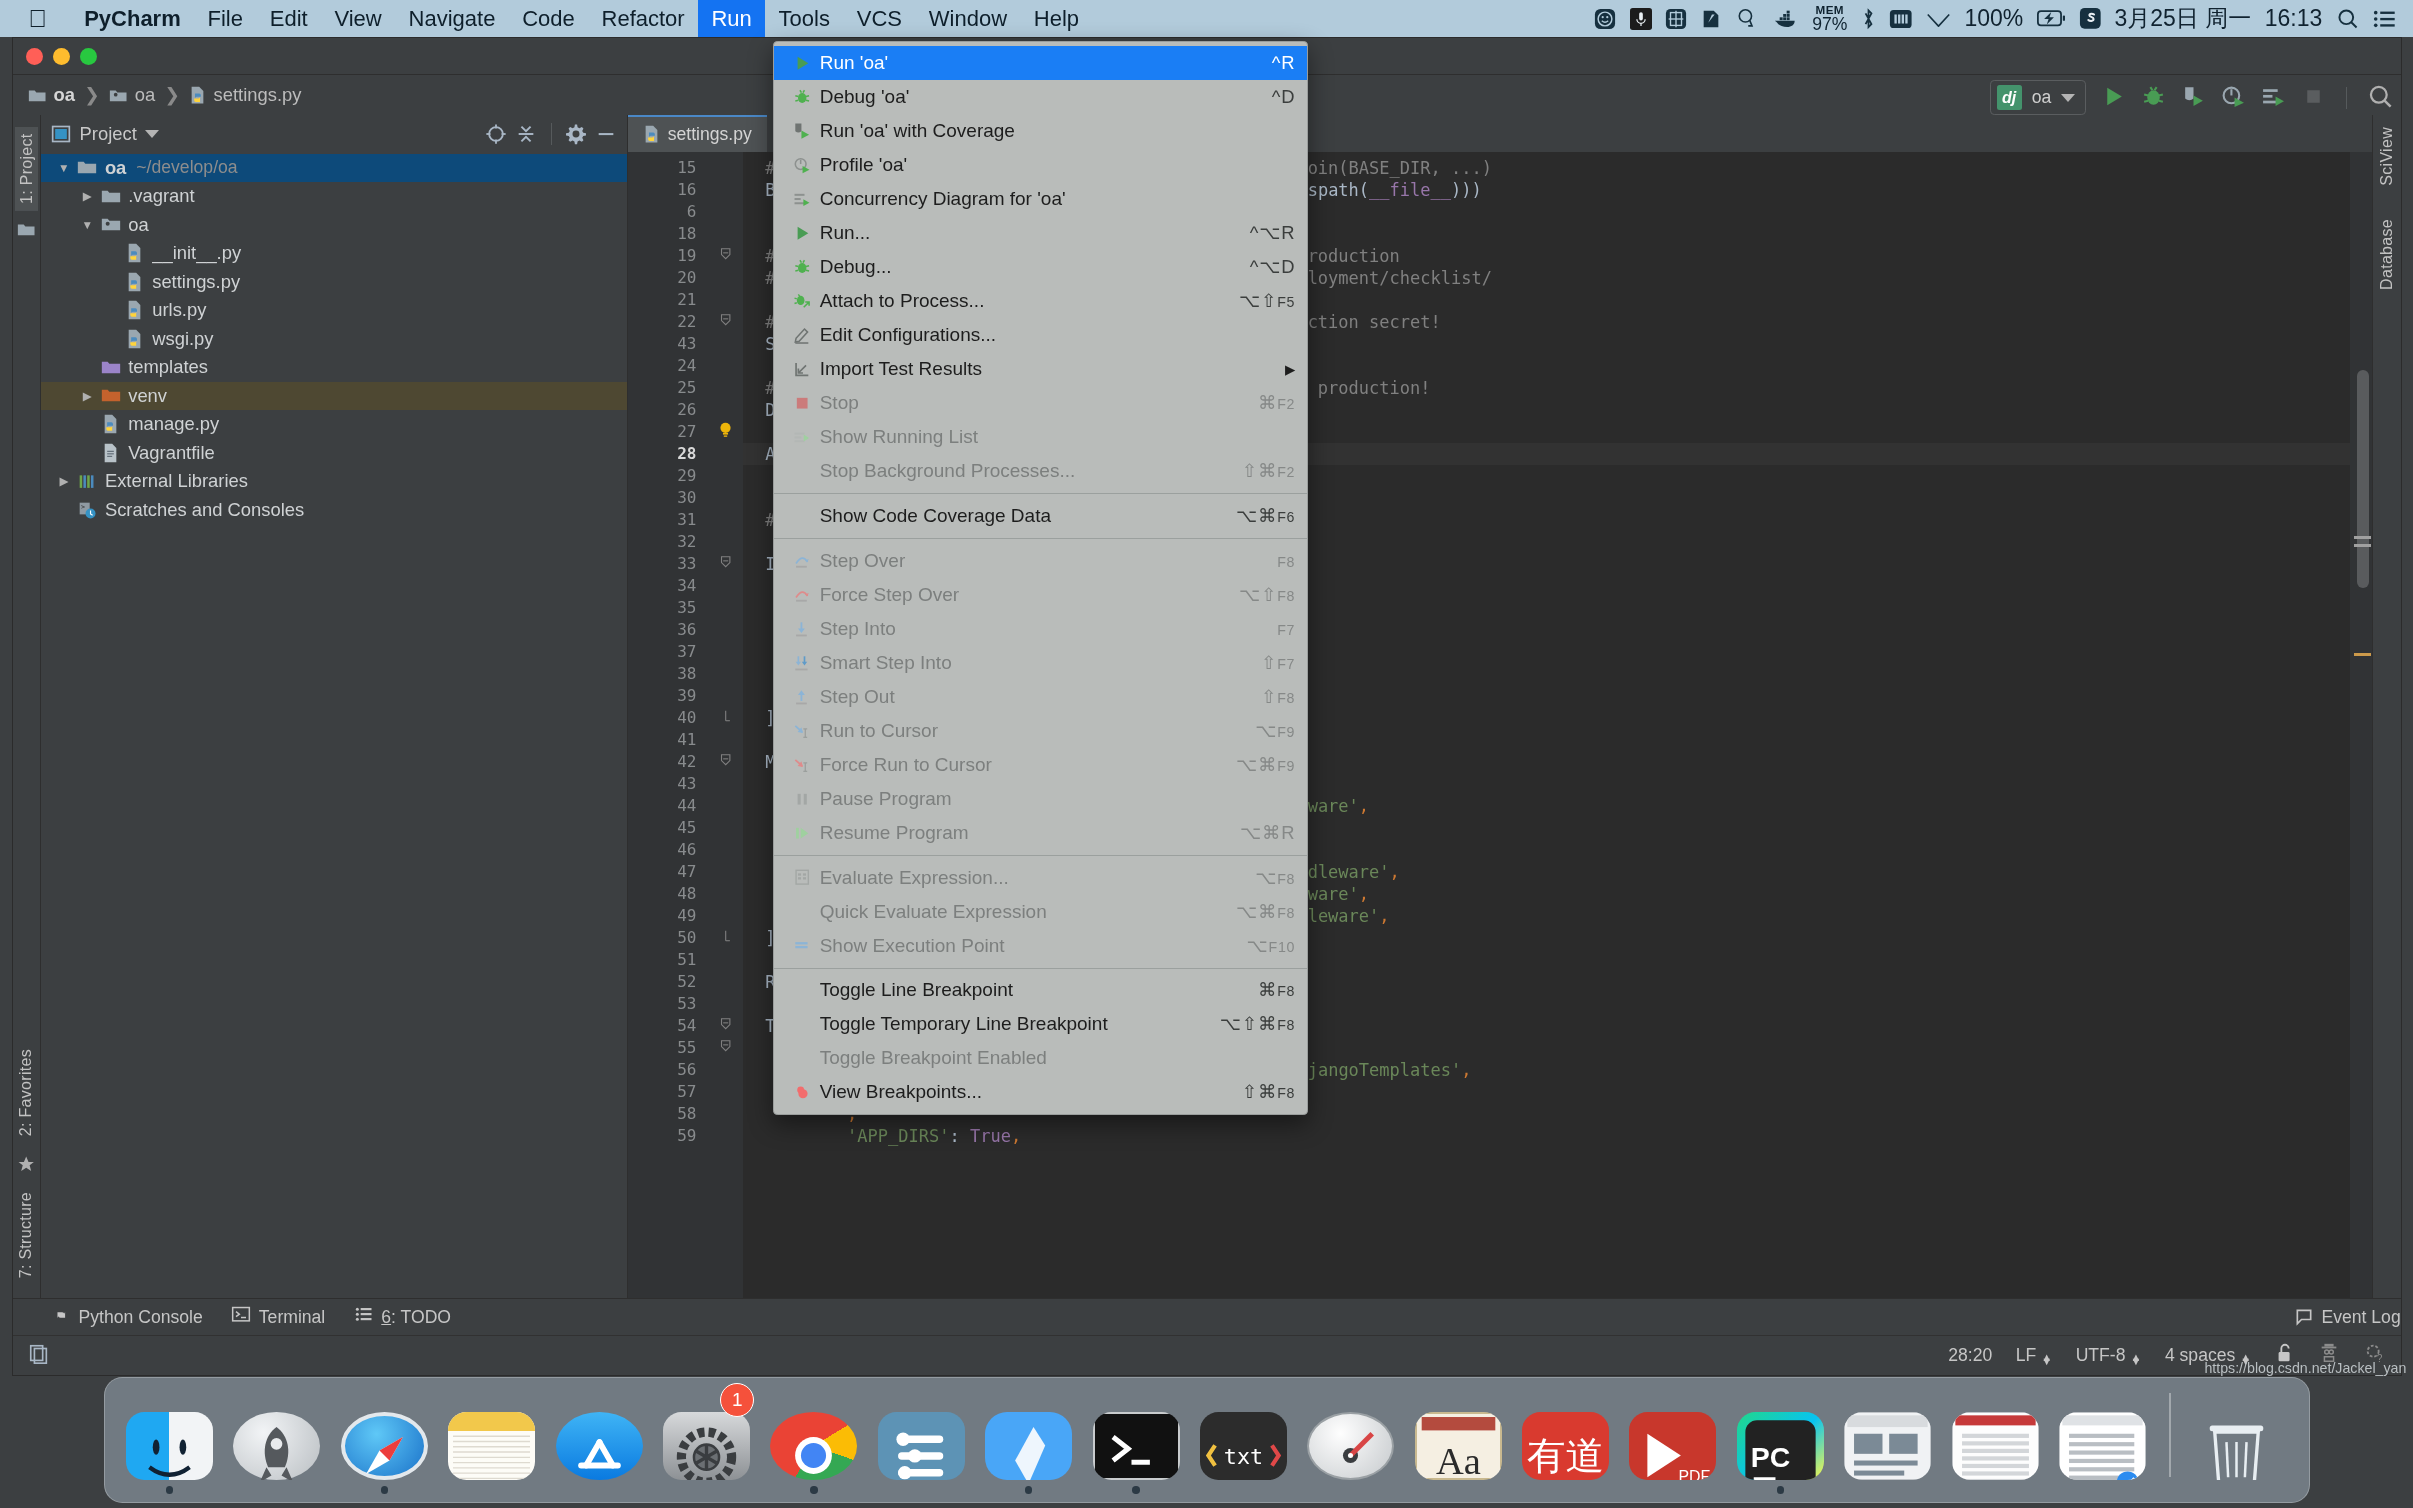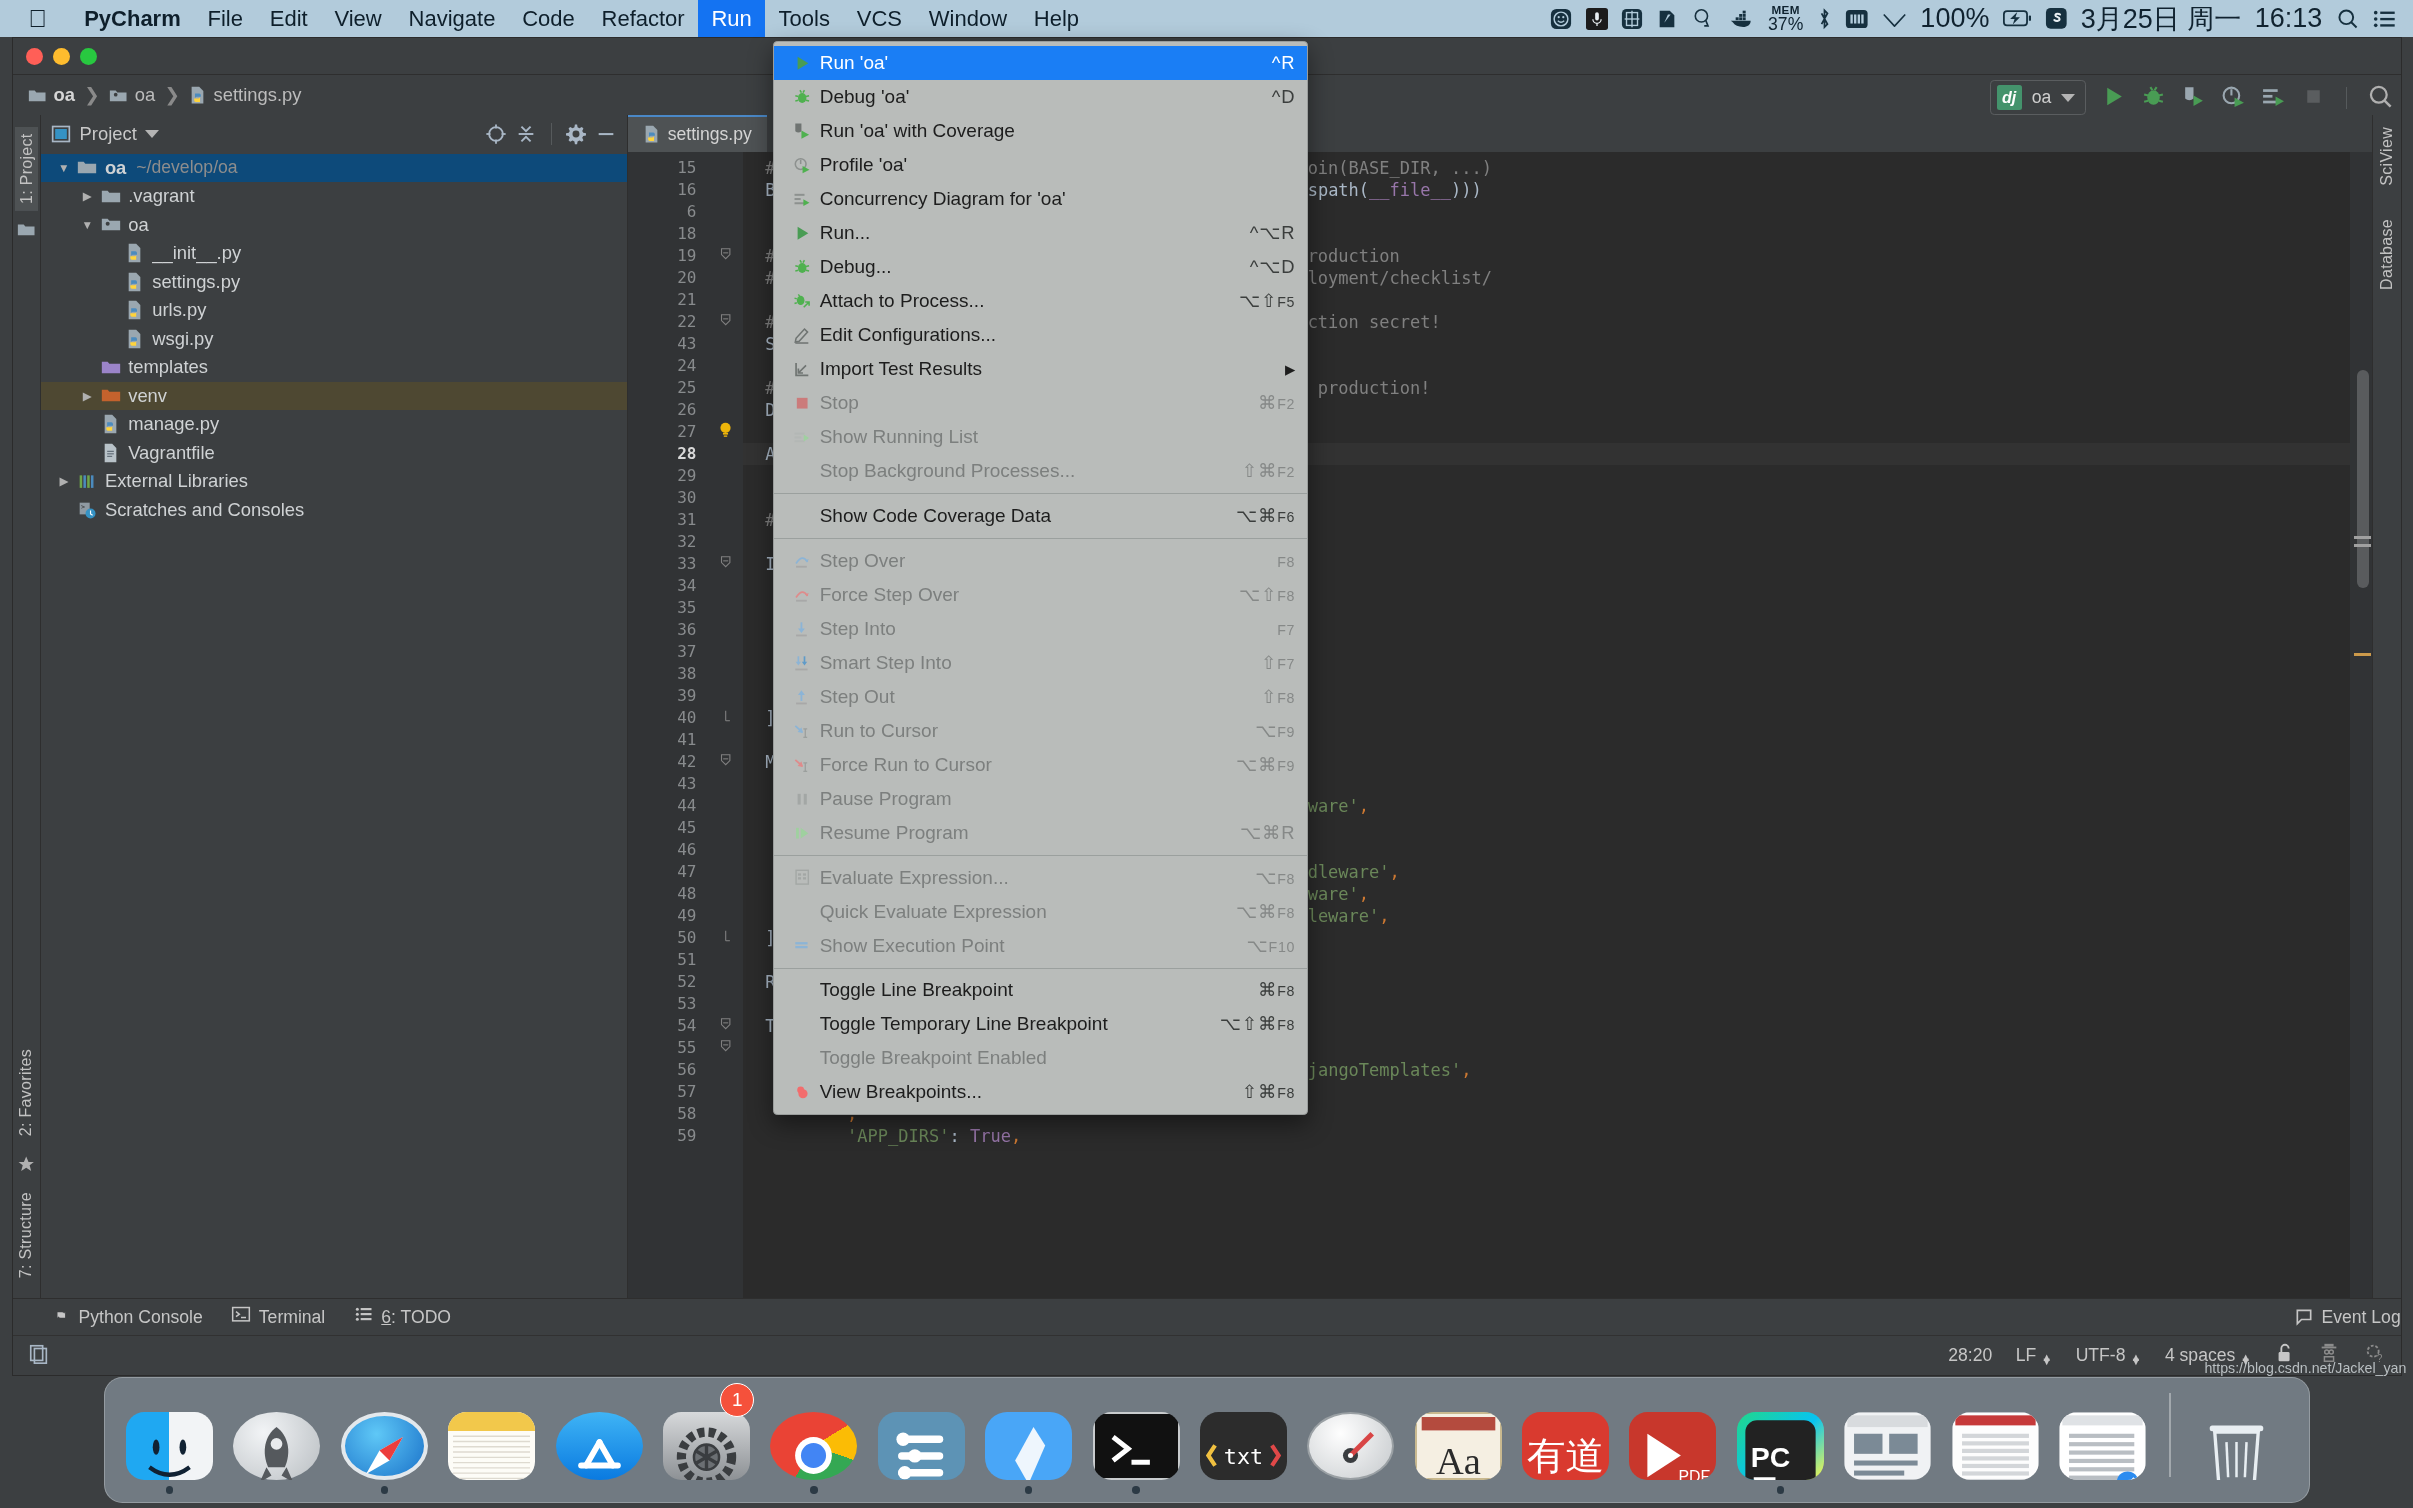--- a/index.html
+++ b/index.html
@@ -22,21 +22,21 @@
   .mac-menu { display: flex; align-items: center; gap: 0; }
   .mac-menu .mi {
     padding: 1.7px 13.4px; font-size: 22px; color: #0e1f2b; white-space: nowrap;
     height: 37px; display:flex; align-items:center;
   }
   .mac-menu .mi.bold { font-weight: bold; }
   .mac-menu .mi.active { background: #1473f2; color: #fff; }
 
   .mac-right { position: absolute; right: 17px; top: 0; height: 37px; display: flex; align-items: center; gap: 13.4px; }
   .mac-right .sicon { display:flex; align-items:center; justify-content:center; color:#122b3a; }
-  .mac-right .txt { font-size: 27px; color: #10222f; white-space: nowrap; }
+  .mac-right .txt { font-size: 23px; color: #10222f; white-space: nowrap; }
   .memblock { display:flex; flex-direction:column; align-items:center; line-height:1; }
   .memblock .m1 { font-size: 11.7px; font-weight: bold; letter-spacing:0.4px; }
   .memblock .m2 { font-size: 17.6px; font-weight: 500; }
 
   
   .ide {
     position: absolute; left: 11.7px; top: 37px; width: 2390px; height: 1339px;
     background: #3c3f41; border: 0.8px solid #2b2b2b;
     display: flex; flex-direction: column;
   }
@@ -260,21 +260,21 @@
               <rect x="17.4" y="10" width="3.6" height="3.4"></rect>
               <rect x="13.2" y="6" width="3.6" height="3.4"></rect>
               <rect x="17.4" y="6" width="3.6" height="3.4"></rect>
               <rect x="17.4" y="2" width="3.6" height="3.4"></rect>
               <path d="M3 14h24c0 5-4 7.5-9 7.5-6 0-10-2-12-5-1.5-2-3-2.5-3-2.5z"></path>
             </g>
           </svg>
       </span>
       <span class="memblock">
         <span class="m1">MEM</span>
-        <span class="m2">37%</span>
+        <span class="m2">97%</span>
       </span>
       <span class="sicon">
         <svg width="15" height="23.5" viewBox="0 0 14 24">
             <path d="M4 6.5 L10 17.5 L7 20.5 V3.5 L10 6.5 L4 17.5" fill="none" stroke="#16303f" stroke-width="1.8"></path>
           </svg>
       </span>
       <span class="sicon">
         <svg width="23.5" height="20" viewBox="0 0 26 22">
             <rect x="1" y="1" width="24" height="20" rx="4" fill="#16303f"></rect>
             <g fill="#b2cbdb">

